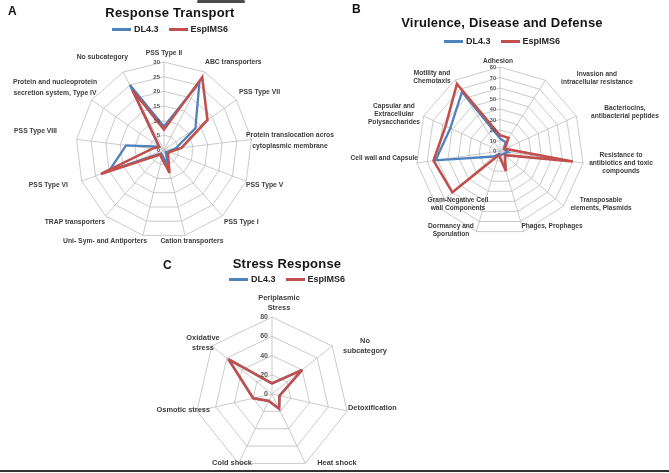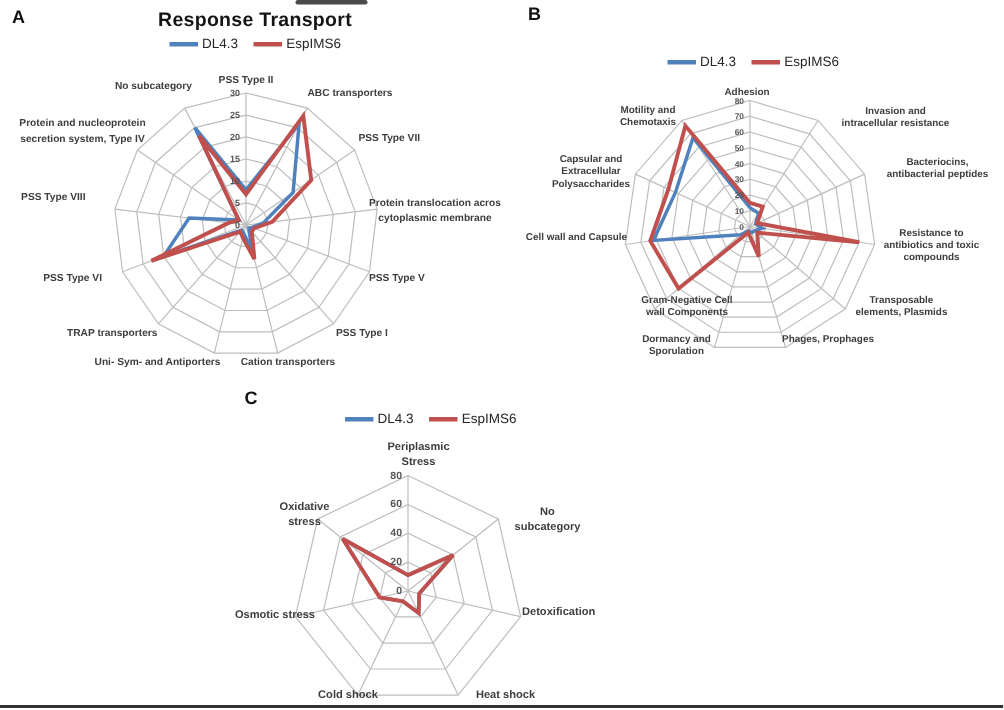--- a/index.html
+++ b/index.html
@@ -2,41 +2,43 @@
 <html><head>
 <meta charset="utf-8">
 <style>
   html,body{margin:0;padding:0;background:#ffffff;}
   .canvas{position:relative;width:669px;height:473px;background:#ffffff;
           font-family:"Liberation Sans",sans-serif;overflow:hidden;}
   .panel-letter{position:absolute;font-weight:bold;font-size:12px;color:#111;}
   .chart-title{position:absolute;width:260px;text-align:center;font-weight:bold;
                font-size:13px;color:#141414;letter-spacing:0.2px;}
   .legend{position:absolute;width:260px;display:flex;justify-content:center;
-          align-items:center;gap:10px;font-weight:normal;font-size:9px;color:#262626;}
+          align-items:center;gap:10px;font-weight:bold;font-size:9px;color:#262626;}
   .legend-item{display:flex;align-items:center;gap:3px;}
   .swatch{display:inline-block;width:19px;height:3px;}
   #chart-svg{position:absolute;left:0;top:0;}
   #chart-svg text{font-family:"Liberation Sans",sans-serif;font-weight:bold;}
   .crop-artifact{position:absolute;left:197px;top:0;width:48px;height:3px;
                  background:#4a4a4a;border-radius:2px;}
   .bottom-rule{position:absolute;left:0;top:470px;width:669px;height:2px;background:#333;}
 </style>
 </head>
 <body>
 
 <div class="canvas">
 
   <div class="crop-artifact"></div>
 
   <span class="panel-letter" style="left:8px;top:4px;">A</span>
   <span class="panel-letter" style="left:352px;top:2px;">B</span>
   <span class="panel-letter" style="left:163px;top:258px;">C</span>
 
   <div class="chart-title" style="left:40px;top:5px;">Response Transport</div>
+  <div class="chart-title" style="left:372px;top:15px;">Virulence, Disease and Defense</div>
+  <div class="chart-title" style="left:157px;top:256px;">Stress Response</div>
 
   <div class="legend" id="legend-0" style="left:40px;top:24px;">
       <span class="legend-item">
         <span class="swatch" style="background: rgb(79, 129, 189);"></span>
         <span>DL4.3</span>
       </span>
       <span class="legend-item">
         <span class="swatch" style="background: rgb(192, 80, 77);"></span>
         <span>EspIMS6</span>
       </span>

